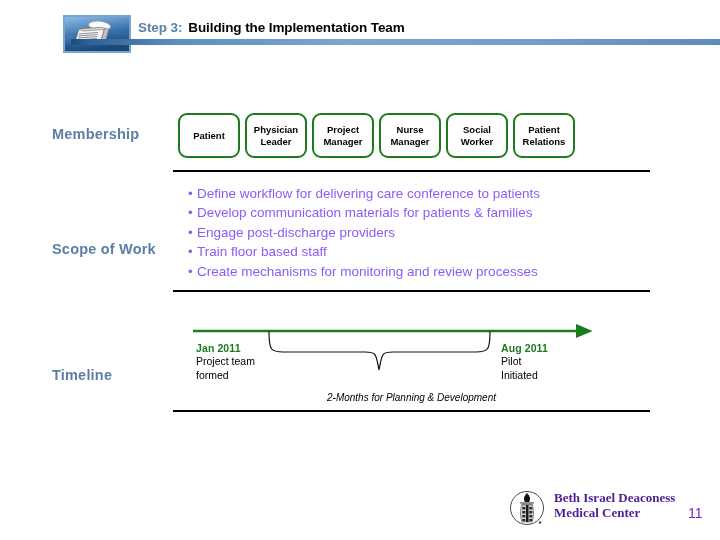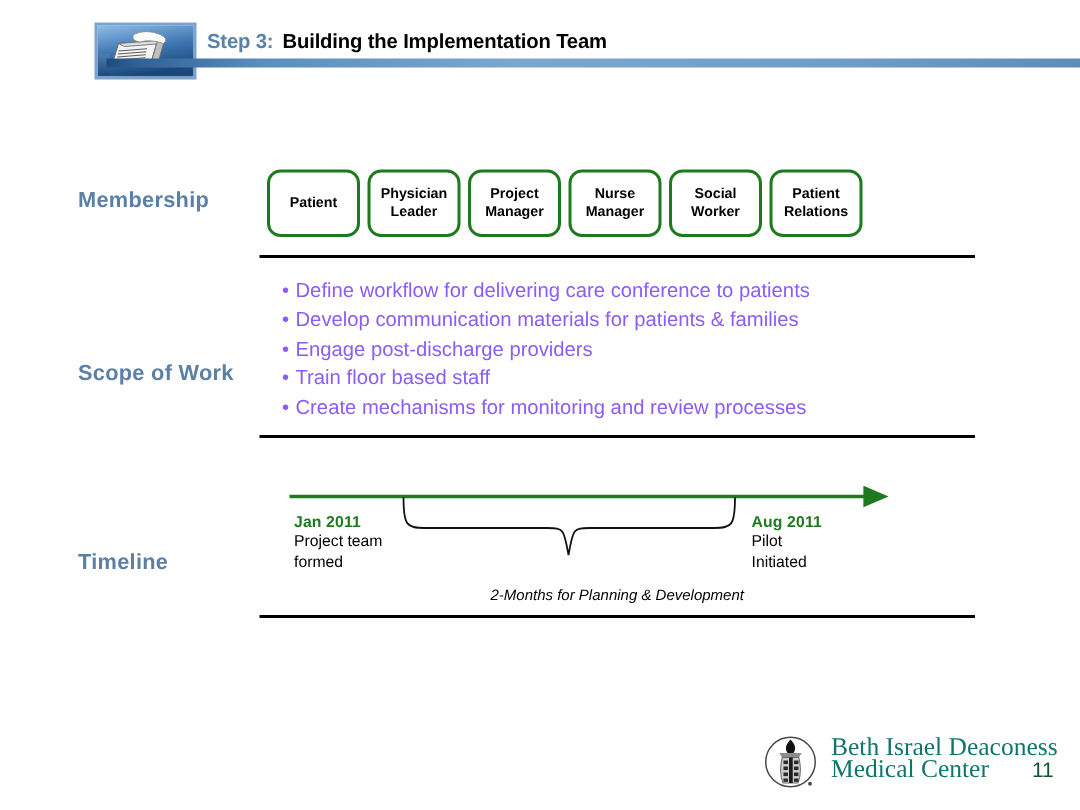--- a/index.html
+++ b/index.html
@@ -210,31 +210,32 @@
     left: 0;
     top: 2px;
     width: 44px;
     height: 44px;
   }
   .logo-text {
     position: absolute;
     left: 48px;
     top: 7px;
     font-family: "Liberation Serif", serif;
-    font-size: 17px;
-    color: #0f766e;
+    font-size: 13px;
+    color: #4c1d95;
     line-height: 15px;
     white-space: pre-line;
+    font-weight: bold;
   }
   .page-number {
     position: absolute;
     left: 182px;
     top: 22px;
     font-size: 14px;
-    color: #14532d;
+    color: #6d28d9;
   }
 </style>
 </head>
 <body>
 
 <div class="slide">
 
   <div class="title-block">
 
     <div class="title-icon">

